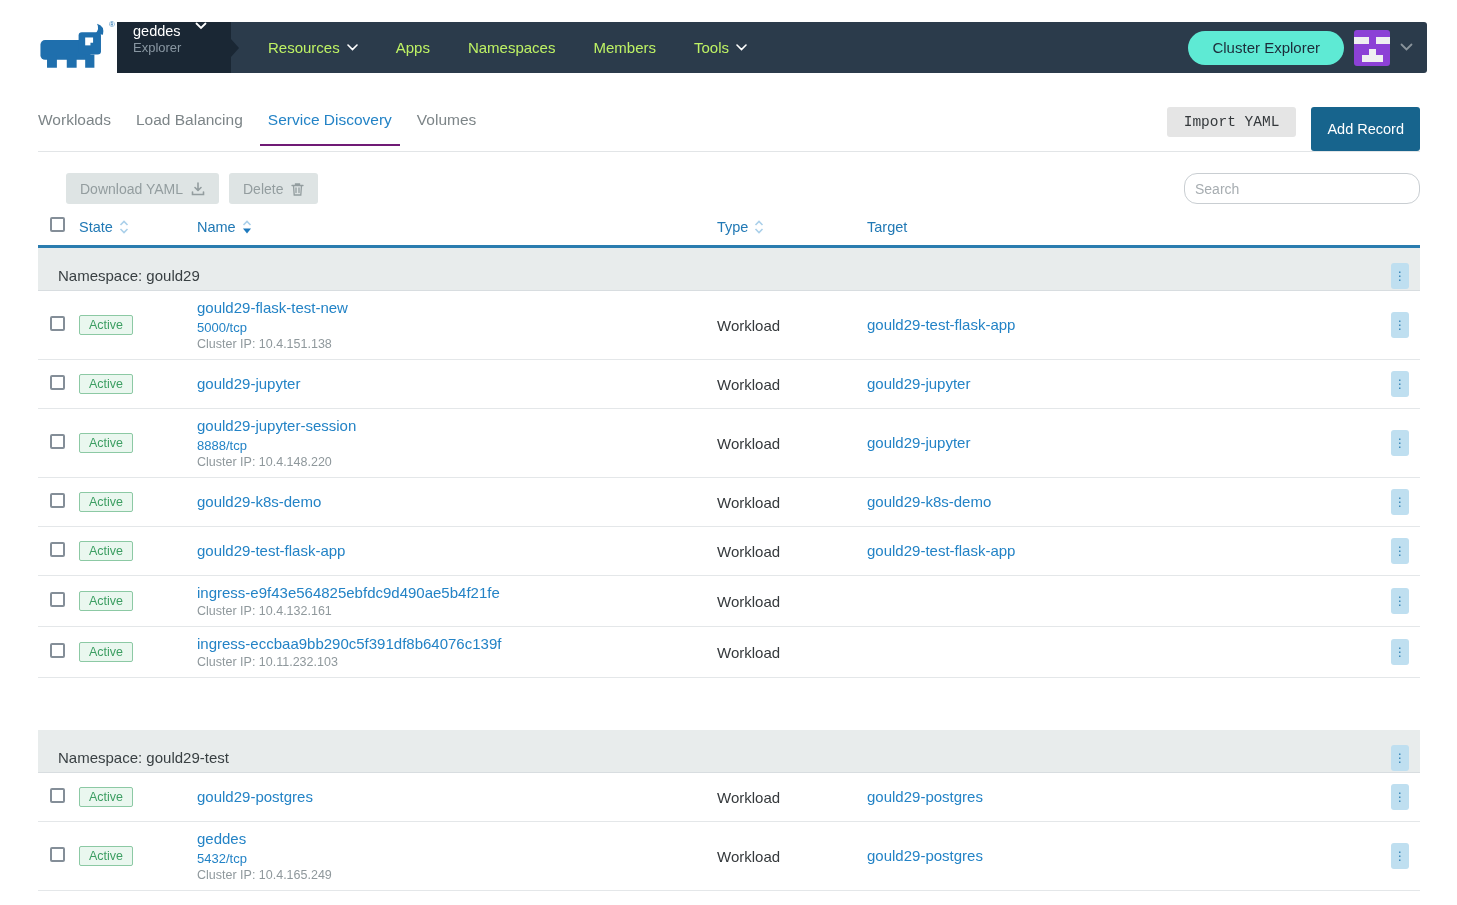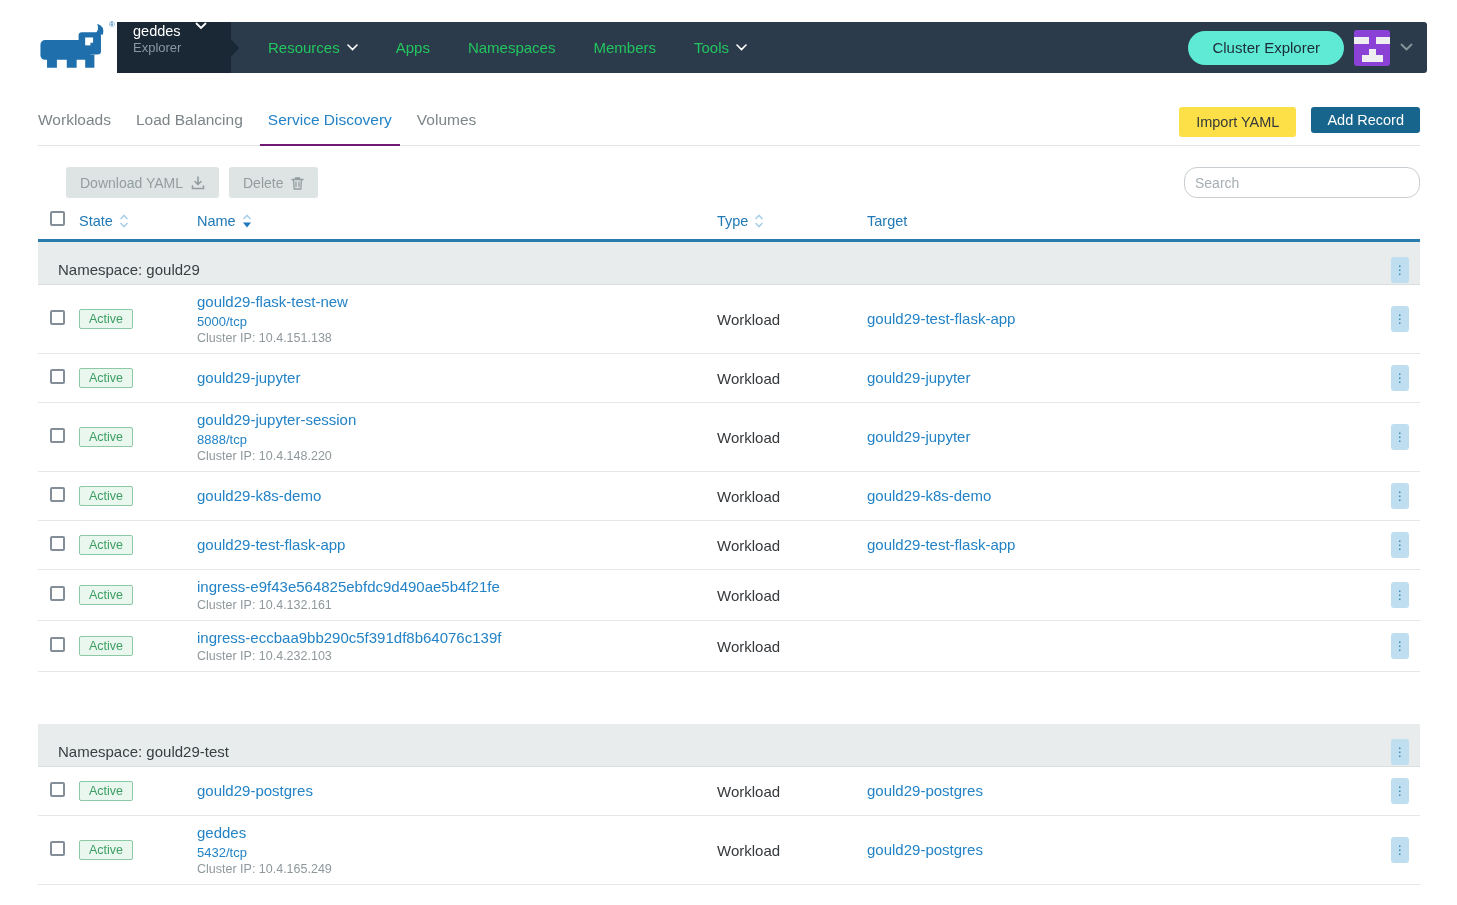--- a/index.html
+++ b/index.html
@@ -15,21 +15,21 @@
     border-radius:0 3px 3px 0; color:#fff; }
   .cluster-box { background:#1a2734; display:flex; align-items:flex-start; padding:0 14px 0 16px;
     position:relative; min-width:114px; cursor:pointer; }
   .cluster-box::after { content:""; position:absolute; left:100%; top:50%; margin-top:-9px;
     border-top:9px solid transparent; border-bottom:9px solid transparent; border-left:8px solid #1a2734; z-index:2; }
   .cluster-text { line-height:1.25; }
   .cluster-name { font-size:14.5px; color:#fff; }
   .project-name { font-size:13px; color:#8997a2; }
   .cluster-chevron { margin-left:14px; display:flex; align-items:center; }
   .nav-menu { display:flex; align-items:center; margin-left:18px; flex:1; }
-  .nav-item { font-size:15px; color:#22c55e; padding:0 19px; display:flex; align-items:center; gap:7px; cursor:pointer; }
+  .nav-item { font-size:15px; color:#bef264; padding:0 19px; display:flex; align-items:center; gap:7px; cursor:pointer; }
   .navbar-right { display:flex; align-items:center; padding-right:14px; gap:10px; }
   .btn-explorer { background:#5eead4; color:#1c2b39; border:none; border-radius:17px;
     height:34px; padding:0 24px; font-size:15px; font-family:inherit; cursor:pointer; }
   .avatar { width:36px; height:36px; background:#8c41d6; border-radius:3px; position:relative; overflow:hidden; cursor:pointer; }
   .avatar i { position:absolute; background:#efeff1; }
   .av1 { left:0;  top:7px;  width:15px; height:7px; }
   .av2 { left:22px; top:7px; width:14px; height:7px; }
   .av3 { left:15px; top:19px; width:7px; height:8px; }
   .av4 { left:8px; top:25px; width:21px; height:7px; }
   .user-chevron { display:flex; align-items:center; cursor:pointer; }
@@ -37,23 +37,23 @@
   
   .main { width:1382px; margin:0 0 0 38px; }
 
   .tabrow { margin-top:32px; display:flex; align-items:flex-start; border-bottom:1px solid #e2e5e7; }
   .tabs { display:flex; }
   .tab { font-size:15.5px; color:#7d8588; padding:6px 8px 15px; margin-right:9px; cursor:pointer; }
   .tab:first-child { margin-left:-8px; margin-right:9px; }
   .tab.active { color:#2383c6; border-bottom:2px solid #701a75; margin-bottom:-1px; }
   .tabrow-spacer { flex:1; }
   .hdr-actions { display:flex; gap:15px; padding-top:2px; }
-  .btn-import { background:#fde047; color:#35393c; border:none; border-radius:3px; height:30px;
-    padding:0 17px; font-size:14.5px; font-family:Liberation Sans, sans-serif; cursor:pointer; }
-  .btn-add { background:#17648d; color:#fff; border:none; border-radius:3px; height:26px;
+  .btn-import { background:#e5e5e5; color:#35393c; border:none; border-radius:3px; height:30px;
+    padding:0 17px; font-size:14.5px; font-family:Liberation Mono, monospace; cursor:pointer; }
+  .btn-add { background:#17648d; color:#fff; border:none; border-radius:3px; height:44px;
     padding:0 16px; font-size:14.5px; font-family:inherit; cursor:pointer; }
 
   .toolbar { margin-top:21px; display:flex; align-items:center; }
   .btn-disabled { background:#dee4e4; color:#939d9f; border:none; border-radius:3px; height:31px;
     padding:0 14px; font-size:14px; font-family:inherit; display:flex; align-items:center; gap:8px; cursor:default;margin-left:28px; }
   .btn-disabled + .btn-disabled { margin-left:10px; }
   .toolbar-spacer { flex:1; }
   .search-input { width:236px; height:31px; border:1px solid #c9ced2; border-radius:13px;
     font-size:14px; padding:0 10px; color:#35393c; font-family:inherit; outline:none; }
   .search-input::placeholder { color:#a7adb1; }
@@ -309,21 +309,21 @@
           <button class="dots">⋮</button>
         </span>
     </div>
 
     <div class="grid row">
       <span><span class="checkbox"></span></span>
       <span><span class="badge">Active</span></span>
       <span class="cell-name">
         <a class="name-link">ingress-eccbaa9bb290c5f391df8b64076c139f</a>
 
-        <span class="clusterip optional">Cluster IP: 10.4.232.103</span>
+        <span class="clusterip optional">Cluster IP: 10.11.232.103</span>
       </span>
       <span class="cell-type">Workload</span>
       <span></span>
       <span class="cell-menu">
           <button class="dots">⋮</button>
         </span>
     </div>
   </div>
 
   <div class="group">

